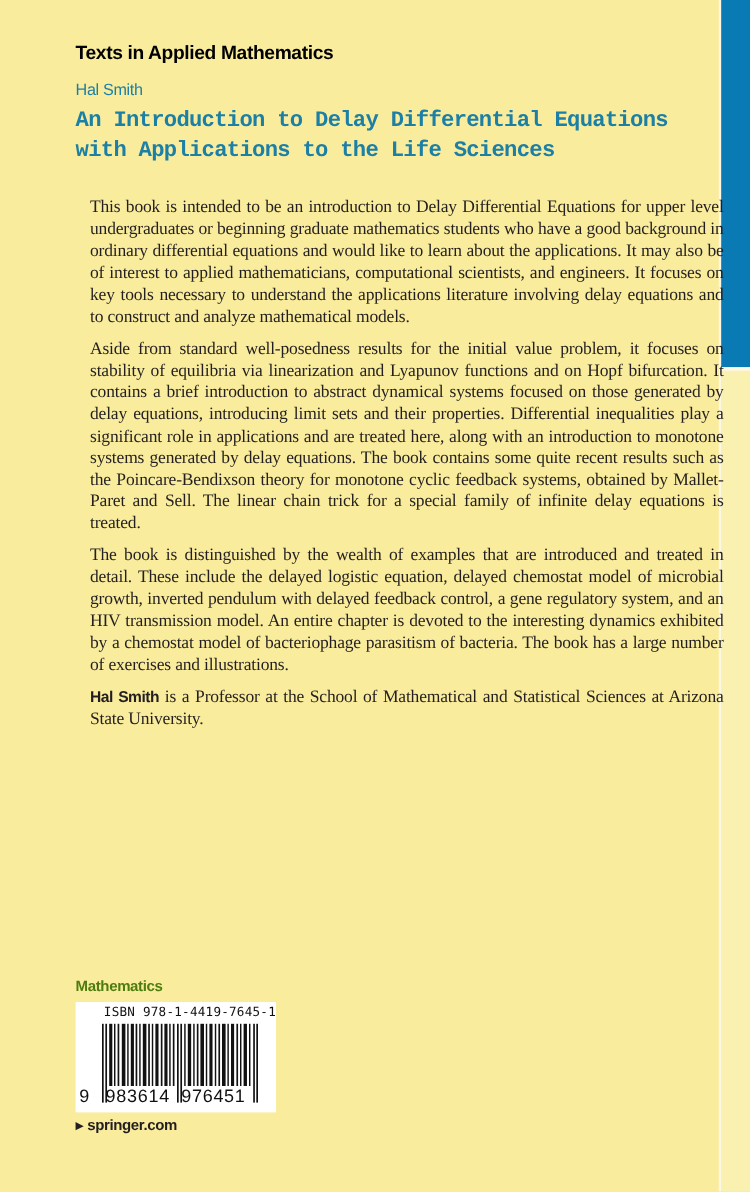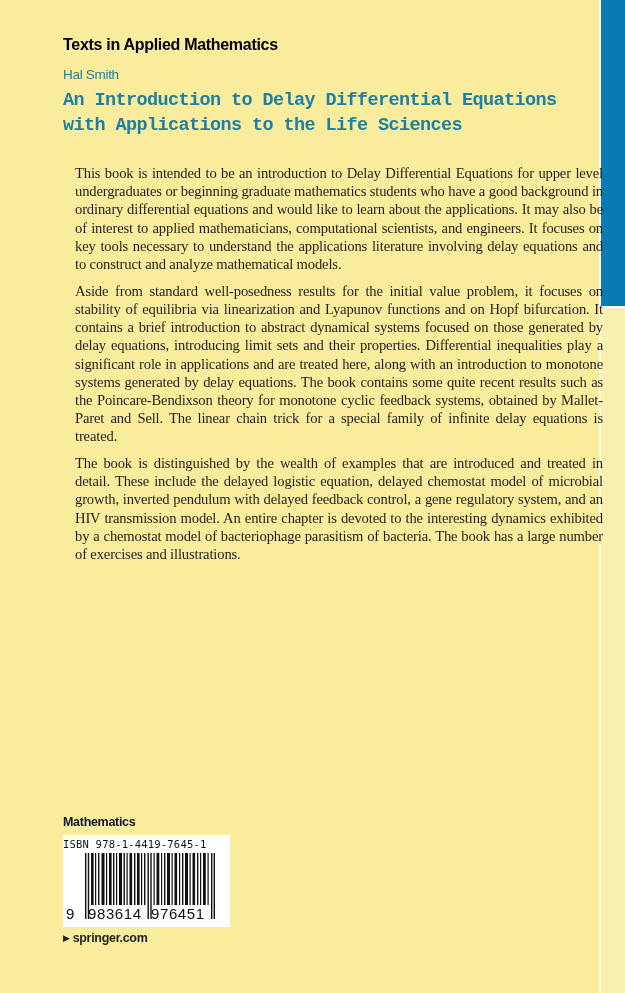--- a/index.html
+++ b/index.html
@@ -53,28 +53,28 @@
       letter-spacing: -0.15px;
     }
     .body-text p { margin-bottom: 8.5px; }
     .bio-name {
       font-family: "Liberation Sans", "DejaVu Sans", sans-serif;
       font-weight: bold; font-size: 13px; letter-spacing: -0.4px;
     }
     .subject {
       position: absolute; left: 63px; top: 815px;
       font-family: "Liberation Sans", "DejaVu Sans", sans-serif;
-      font-size: 12.5px; font-weight: bold; color: #0f172a; letter-spacing: -0.3px;
+      font-size: 12.5px; font-weight: bold; color: #4d7c0f; letter-spacing: -0.3px;
     }
     .barcode-box {
       position: absolute; left: 63px; top: 835px; width: 167px; height: 92px;
       background: #ffffff;
     }
     .isbn-label {
-      position: absolute; left: 0; top: 3px; width: 167px; text-align: left;
+      position: absolute; left: 0; top: 3px; width: 167px; text-align: right;
       font-family: "DejaVu Sans Mono", "Liberation Mono", monospace;
       font-size: 10.5px; color: #111; letter-spacing: 0.2px;
     }
     .bars {
       position: absolute; left: 22px; top: 18px; width: 130px; height: 66px;
     }
     .ean-digits {
       position: absolute; left: 3px; top: 70px;
       font-family: "Liberation Sans", "DejaVu Sans", sans-serif;
       font-size: 15px; color: #111;
@@ -100,20 +100,21 @@
 <div class="spine-gap"></div>
 
 <div class="series">Texts in Applied Mathematics</div>
 <div class="author">Hal Smith</div>
 <div class="title">An Introduction to Delay Differential Equations with Applications to the Life Sciences</div>
 
 <div class="body-text">
   <p>This book is intended to be an introduction to Delay Differential Equations for upper level undergraduates or beginning graduate mathematics students who have a good background in ordinary differential equations and would like to learn about the applications. It may also be of interest to applied mathematicians, computational scientists, and engineers. It focuses on key tools necessary to understand the applications literature involving delay equations and to construct and analyze mathematical models.</p>
   <p>Aside from standard well-posedness results for the initial value problem, it focuses on stability of equilibria via linearization and Lyapunov functions and on Hopf bifurcation. It contains a brief introduction to abstract dynamical systems focused on those generated by delay equations, introducing limit sets and their properties. Differential inequalities play a significant role in applications and are treated here, along with an introduction to monotone systems generated by delay equations. The book contains some quite recent results such as the Poincare-Bendixson theory for monotone cyclic feedback systems, obtained by Mallet-Paret and Sell. The linear chain trick for a special family of infinite delay equations is treated.</p>
   <p>The book is distinguished by the wealth of examples that are introduced and treated in detail. These include the delayed logistic equation, delayed chemostat model of microbial growth, inverted pendulum with delayed feedback control, a gene regulatory system, and an HIV transmission model. An entire chapter is devoted to the interesting dynamics exhibited by a chemostat model of bacteriophage parasitism of bacteria. The book has a large number of exercises and illustrations.</p>
+  <p><span class="bio-name">Hal Smith</span><span> is a Professor at the School of Mathematical and Statistical Sciences at Arizona State University.</span></p>
 </div>
 
 <div class="subject">Mathematics</div>
 
 <div class="barcode-box">
   <div class="isbn-label">ISBN 978-1-4419-7645-1</div>
   <svg class="bars" viewBox="0 0 130 66" preserveAspectRatio="none">
     <g fill="#111">
       <rect x="0" y="0" width="1.4" height="66"></rect>
         <rect x="2.8" y="0" width="1.4" height="66"></rect>

